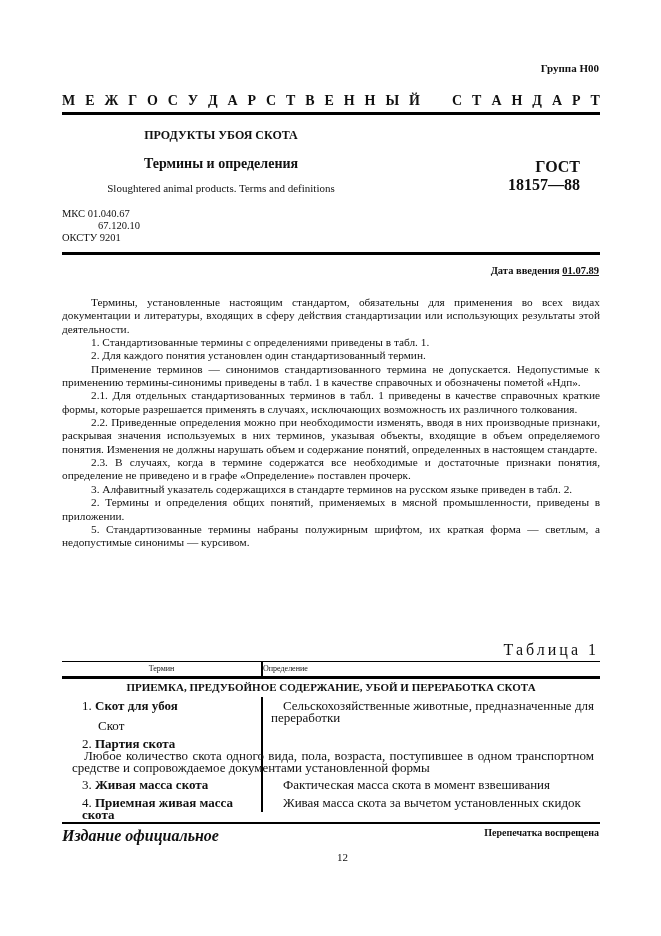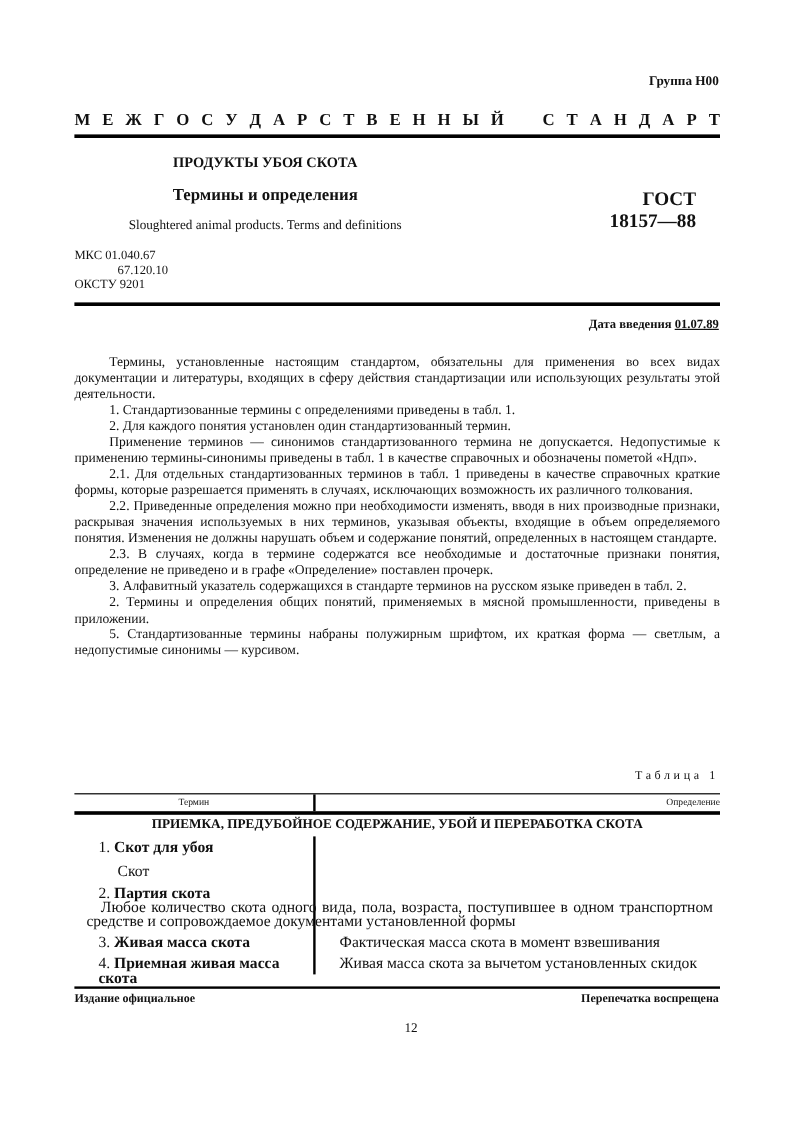--- a/index.html
+++ b/index.html
@@ -24,33 +24,33 @@
   .gost { top: 158px; left: 470px; width: 110px; text-align: right; font-size: 16px; font-weight: bold; line-height: 18px; }
   .codes { top: 208px; left: 62px; font-size: 10.5px; line-height: 12px; }
   .codes .indent { padding-left: 36px; }
   .intro-date { top: 265px; right: 62px; font-size: 10.5px; font-weight: bold; }
   .intro-date .val { text-decoration: underline; }
   .body-text {
     top: 296px; left: 62px; width: 538px; font-size: 11.3px; line-height: 13.35px; text-align: justify;
     hyphens: manual;
   }
   .body-text p { margin: 0; text-indent: 29px; }
-  .table-caption { top: 641px; right: 62px; font-size: 10px; letter-spacing: 3px; }
+  .table-caption { top: 641px; right: 62px; font-size: 16px; letter-spacing: 3px; }
   .tbl-head { top: 662px; left: 62px; width: 538px; height: 14px; font-size: 8px; display: flex; }
   .tbl-head .c1 { width: 199px; text-align: center; line-height: 14px; }
-  .tbl-head .c2 { flex: 1; text-align: right; line-height: 14px; }
+  .tbl-head .c2 { flex: 1; text-align: left; line-height: 14px; }
   .vdiv { width: 2px; background: #000; }
   .section-title { top: 681px; left: 62px; width: 538px; text-align: center; font-size: 11px; font-weight: bold; }
   .row { left: 62px; width: 538px; display: flex; font-size: 13px; line-height: 12px; }
   .row .term { width: 199px; padding-left: 20px; box-sizing: border-box; }
   .row .term b { font-weight: bold; }
   .row .term .short { display: block; padding-left: 16px; margin-top: 8px; }
   .row .def { flex: 1; padding-left: 10px; padding-right: 6px; text-align: justify; }
   .row .def span { display: inline-block; text-indent: 12px; }
-  .footer-left { top: 827px; left: 62px; font-size: 10px; font-weight: bold; }
+  .footer-left { top: 827px; left: 62px; font-size: 16px; font-weight: bold; font-style: italic; }
   .footer-right { top: 827px; right: 62px; font-size: 10px; font-weight: bold; }
   .page-no { top: 851px; left: 12px; width: 661px; text-align: center; font-size: 11px; }
 </style>
 </head>
 <body>
 
 <div class="abs group-label">Группа Н00</div>
 
 <div class="abs interstate">
   <div class="word w1">
@@ -134,20 +134,23 @@
 <div class="abs section-title">ПРИЕМКА, ПРЕДУБОЙНОЕ СОДЕРЖАНИЕ, УБОЙ И ПЕРЕРАБОТКА СКОТА</div>
 
 <div class="abs vdiv" style="left:261px; top:697px; height:115px;"></div>
 
 <div class="abs row" style="top:700px;">
   <div class="term">
     <span>1.</span>
     <b>Скот для убоя</b>
     <span class="short">Скот</span>
   </div>
+  <div class="def">
+    <span>Сельскохозяйственные животные, предназначенные для пе­реработки</span>
+  </div>
 </div>
 
 <div class="abs row" style="top:738px;flex-direction:column;">
   <div class="term">
     <span>2.</span>
     <b>Партия скота</b>
   </div>
   <div class="def">
     <span>Любое количество скота одного вида, пола, возраста, посту­пившее в одном транспортном средстве и сопровождаемое доку­ментами установленной формы</span>
   </div>

